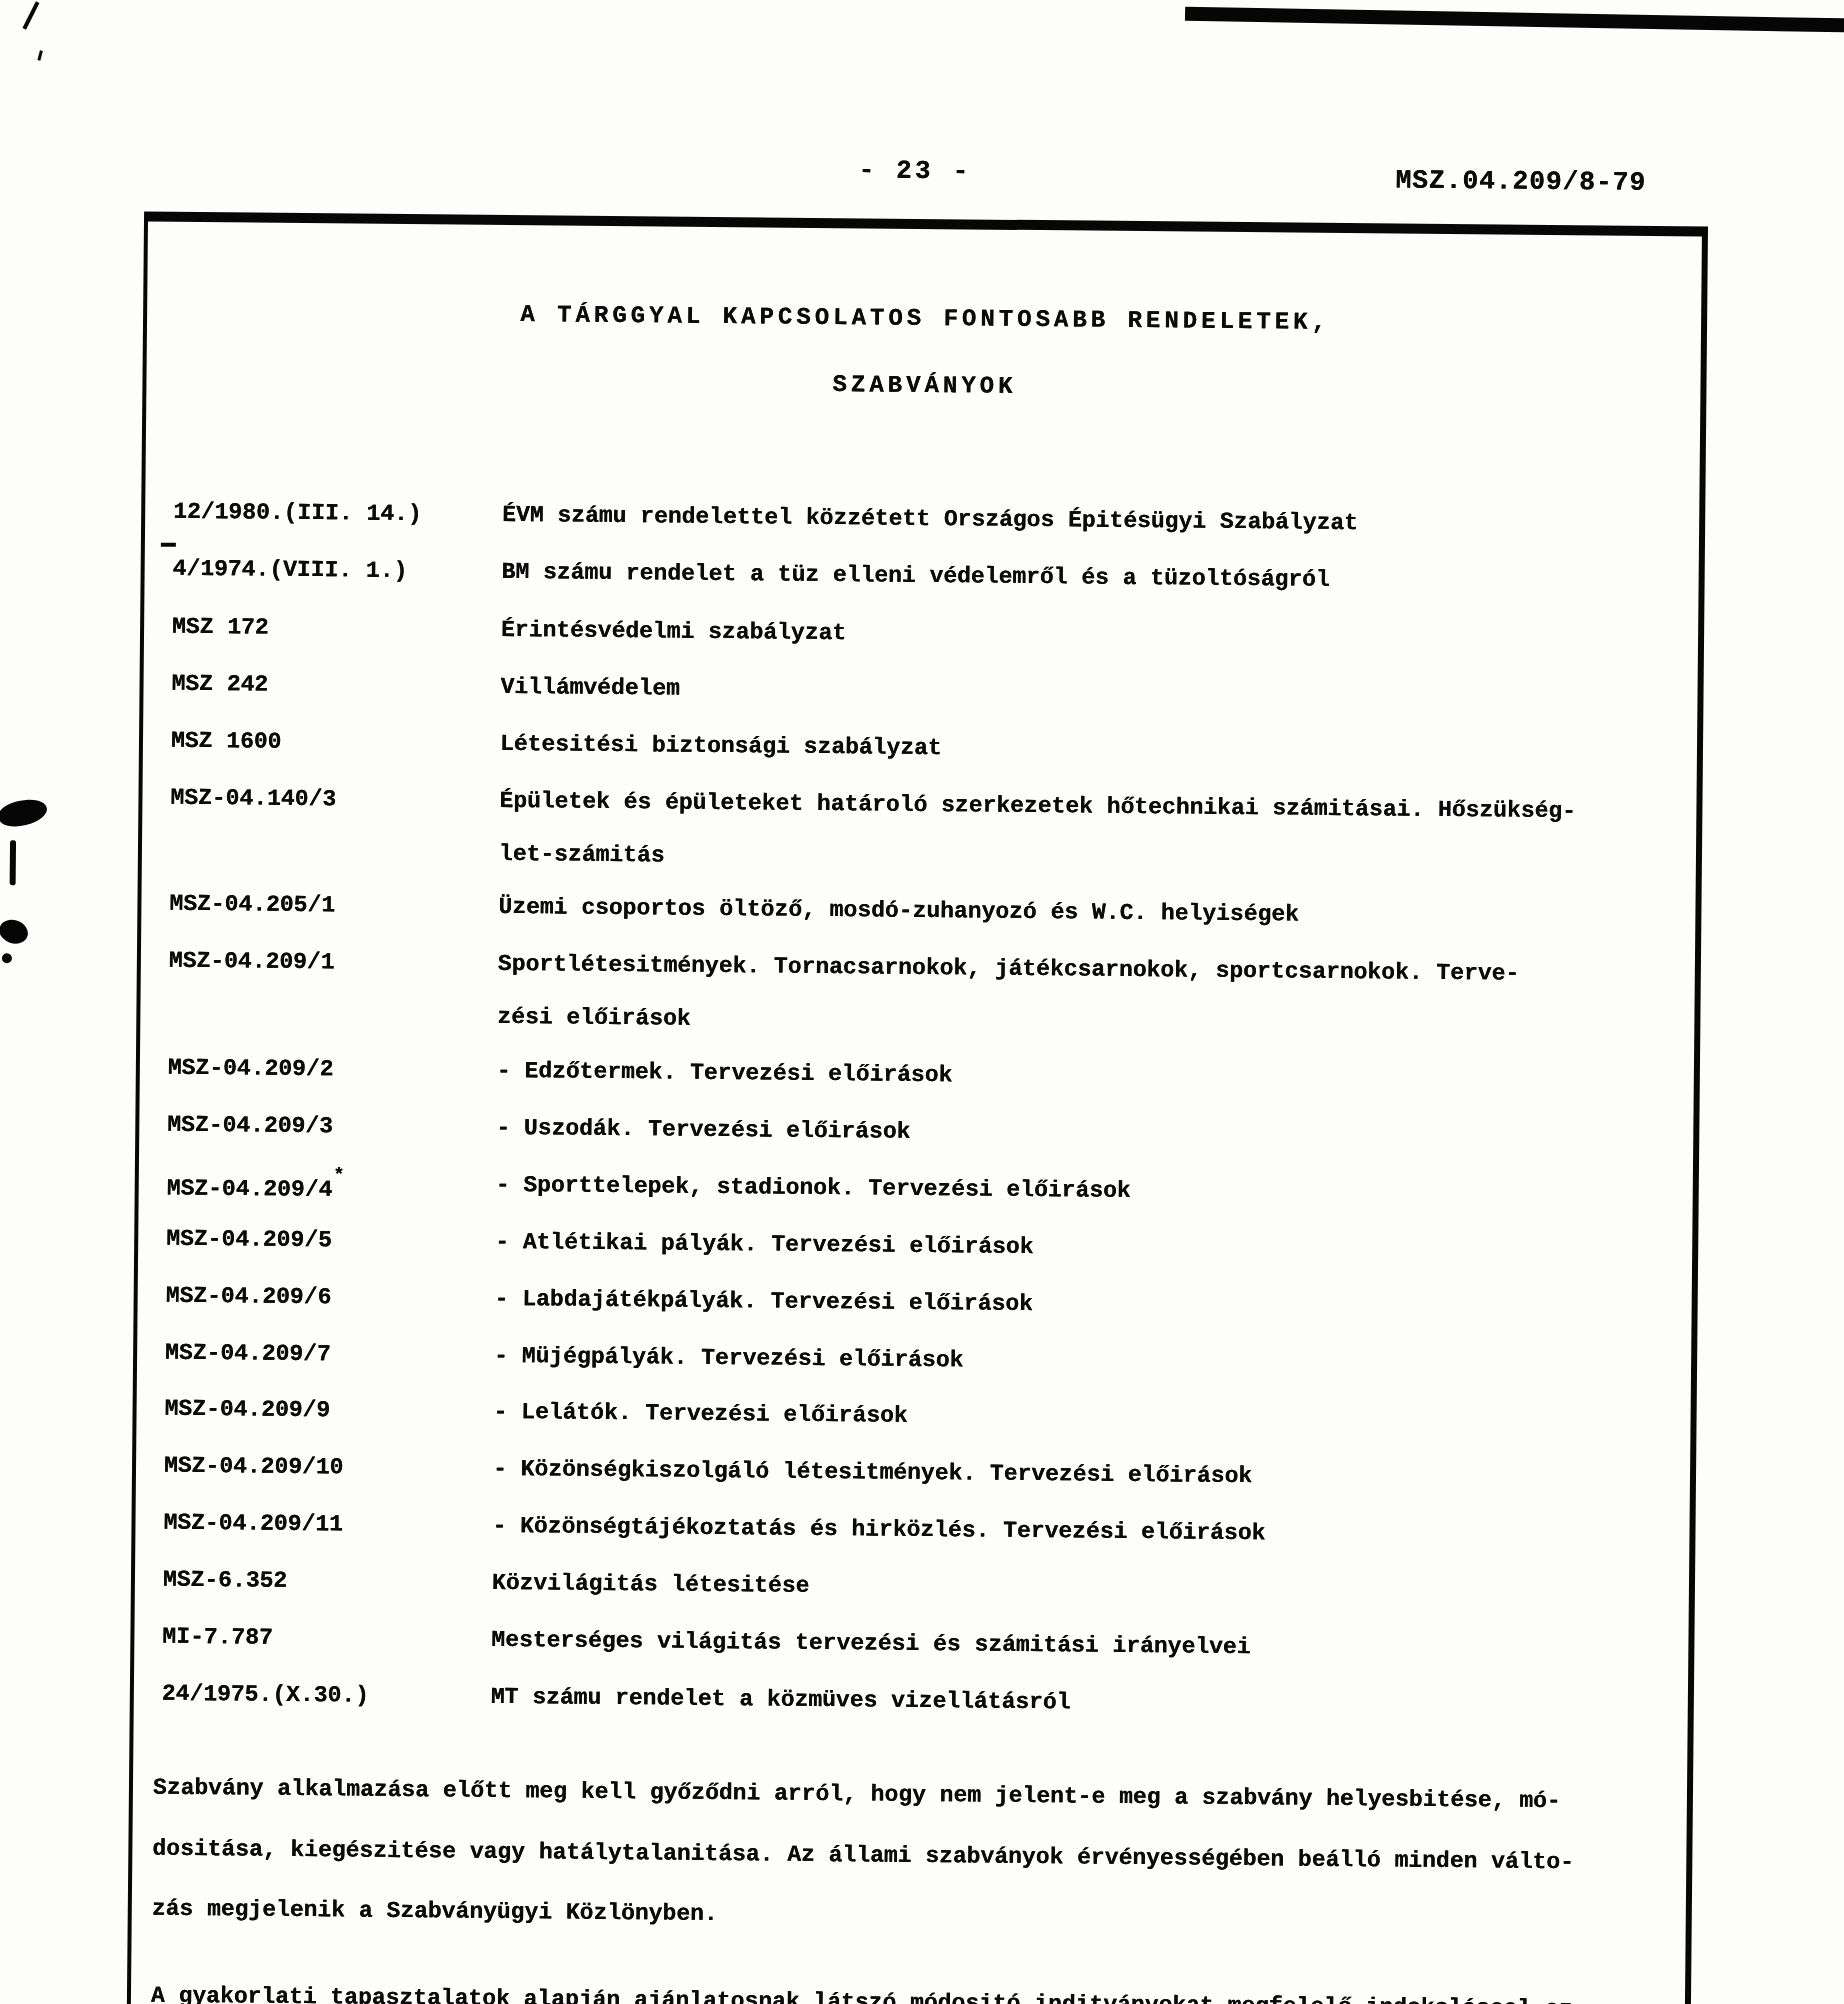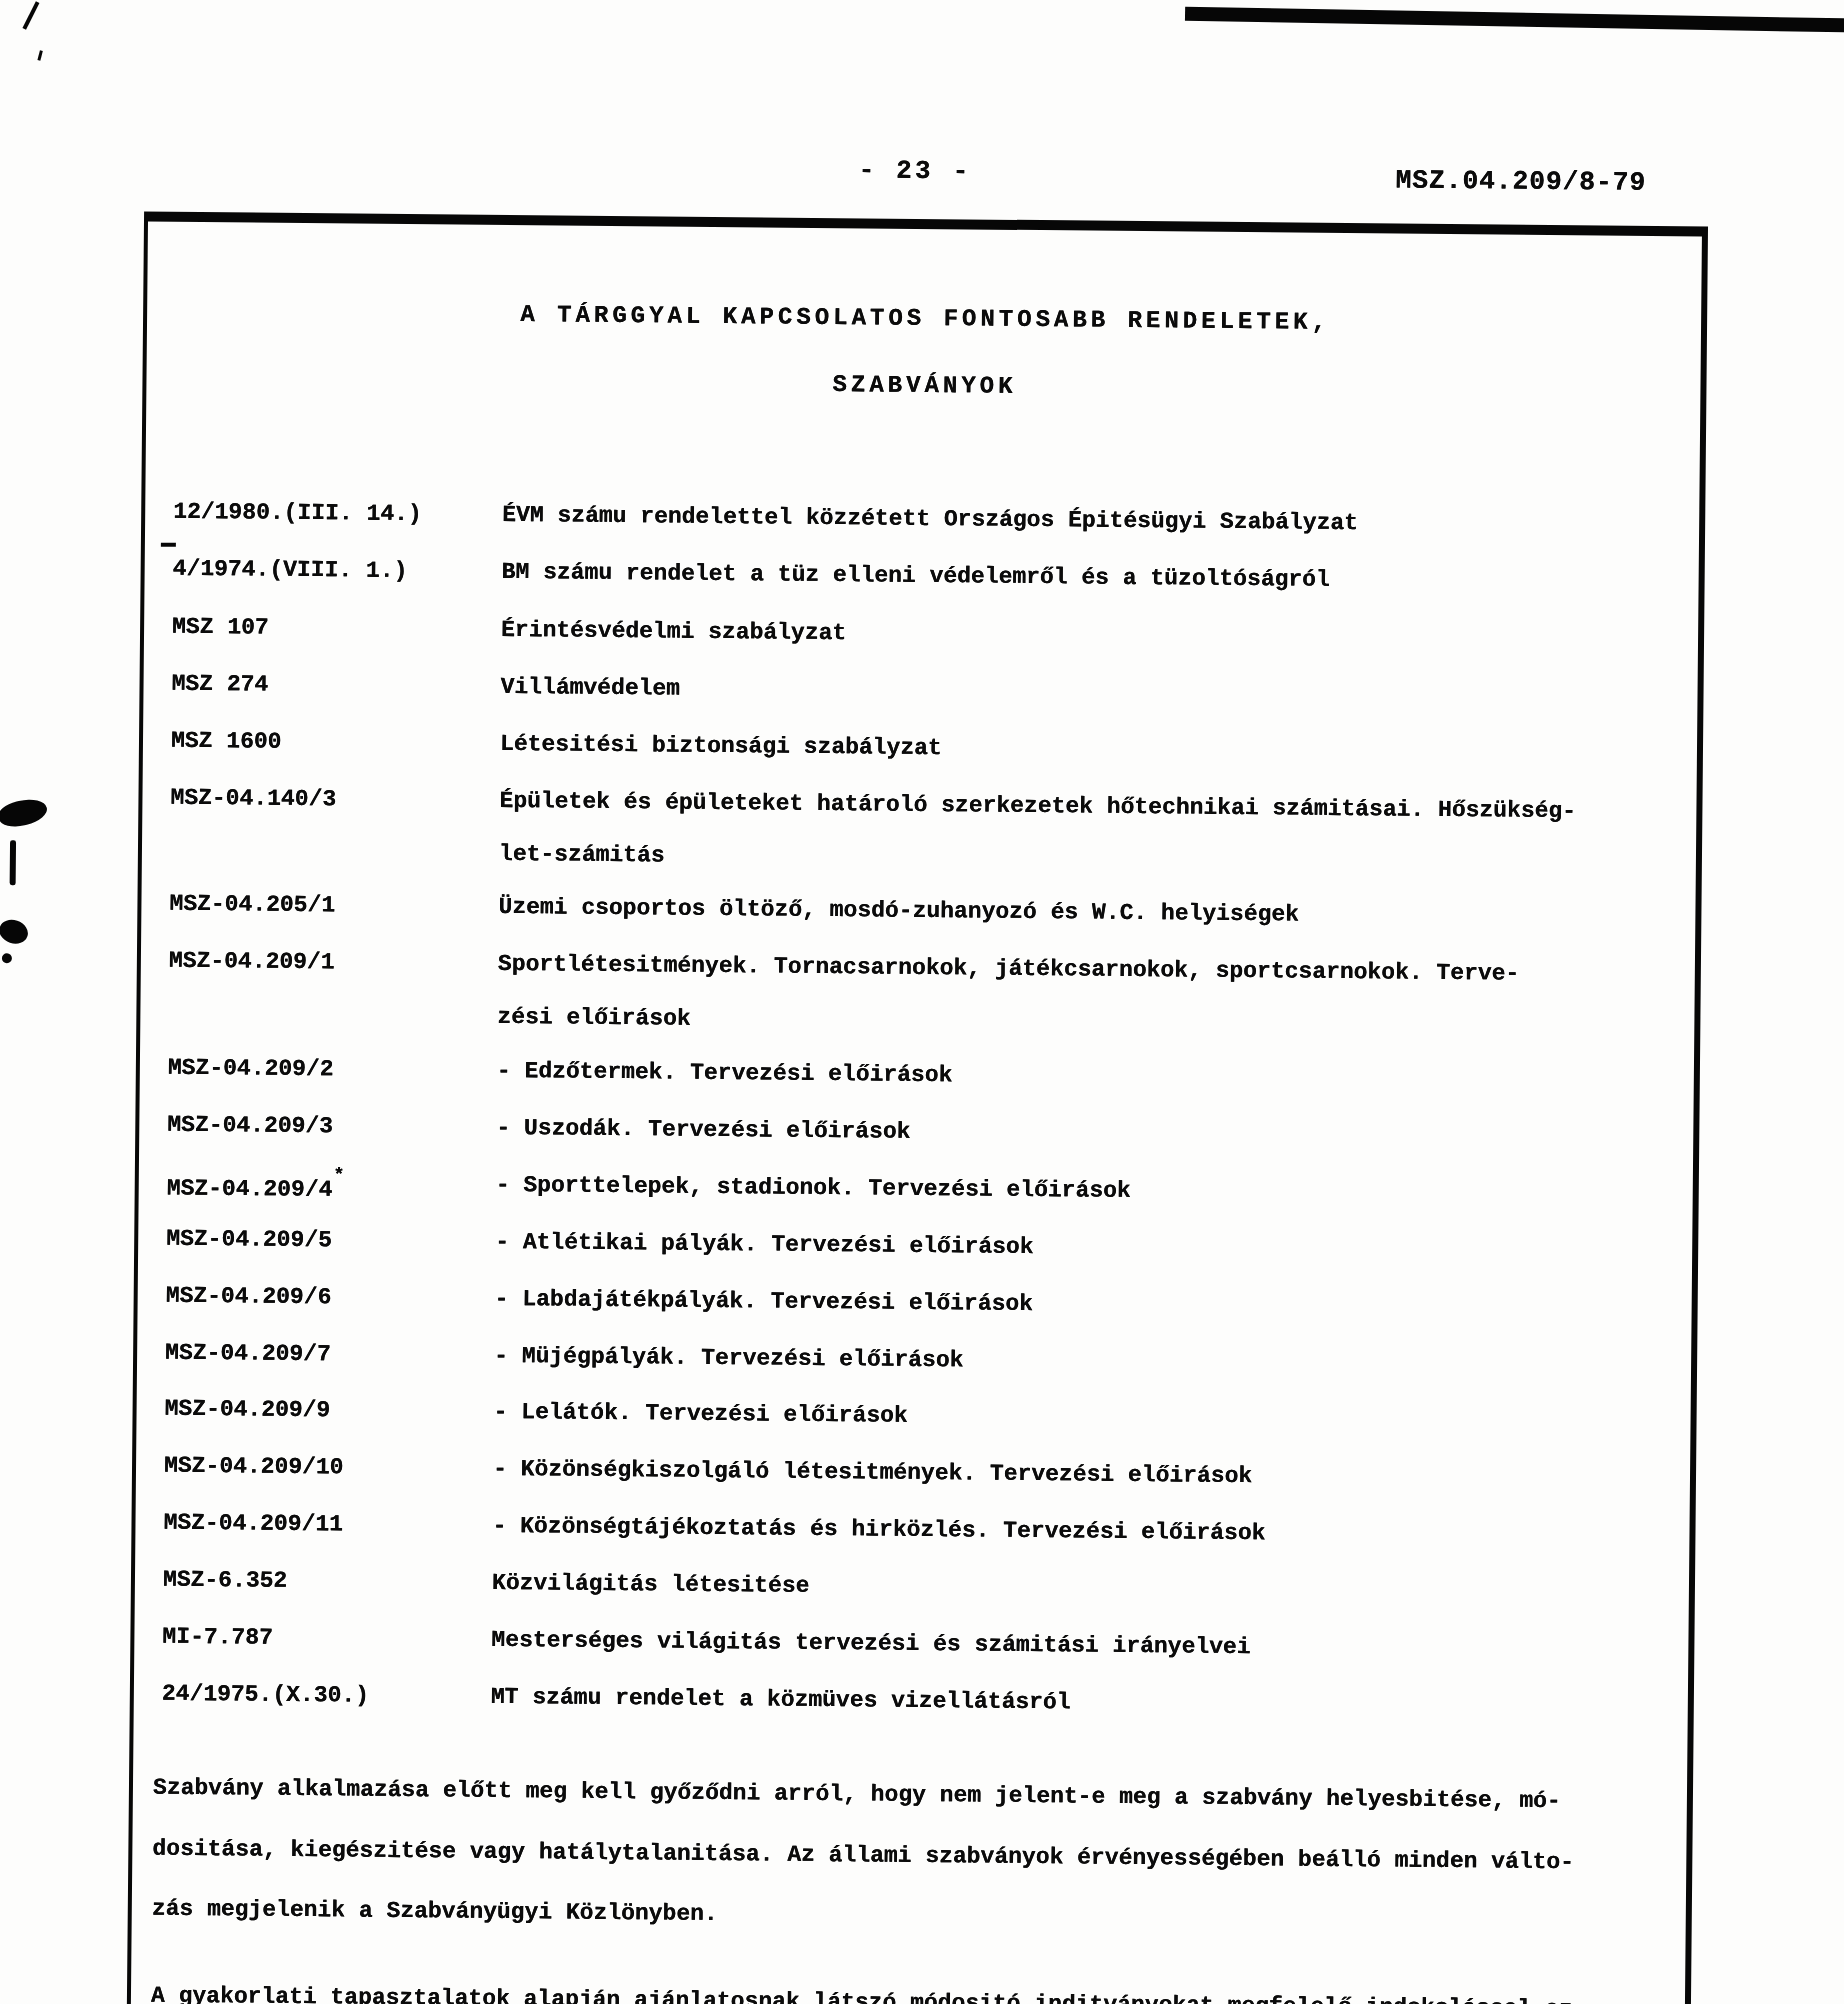--- a/index.html
+++ b/index.html
@@ -70,27 +70,27 @@
           <span class="l1">ÉVM számu rendelettel közzétett Országos Épitésügyi Szabályzat</span>
         </div>
     </div>
     <div class="std-row" style="top:563px">
       <div class="std-code ink">4/1974.(VIII. 1.)</div>
       <div class="std-desc ink">
           <span class="l1">BM számu rendelet a tüz elleni védelemről és a tüzoltóságról</span>
         </div>
     </div>
     <div class="std-row" style="top:621px">
-      <div class="std-code ink">MSZ 107</div>
+      <div class="std-code ink">MSZ 172</div>
       <div class="std-desc ink">
           <span class="l1">Érintésvédelmi szabályzat</span>
         </div>
     </div>
     <div class="std-row" style="top:678px">
-      <div class="std-code ink">MSZ 274</div>
+      <div class="std-code ink">MSZ 242</div>
       <div class="std-desc ink">
           <span class="l1">Villámvédelem</span>
         </div>
     </div>
     <div class="std-row" style="top:735px">
       <div class="std-code ink">MSZ 1600</div>
       <div class="std-desc ink">
           <span class="l1">Létesitési biztonsági szabályzat</span>
         </div>
     </div>

